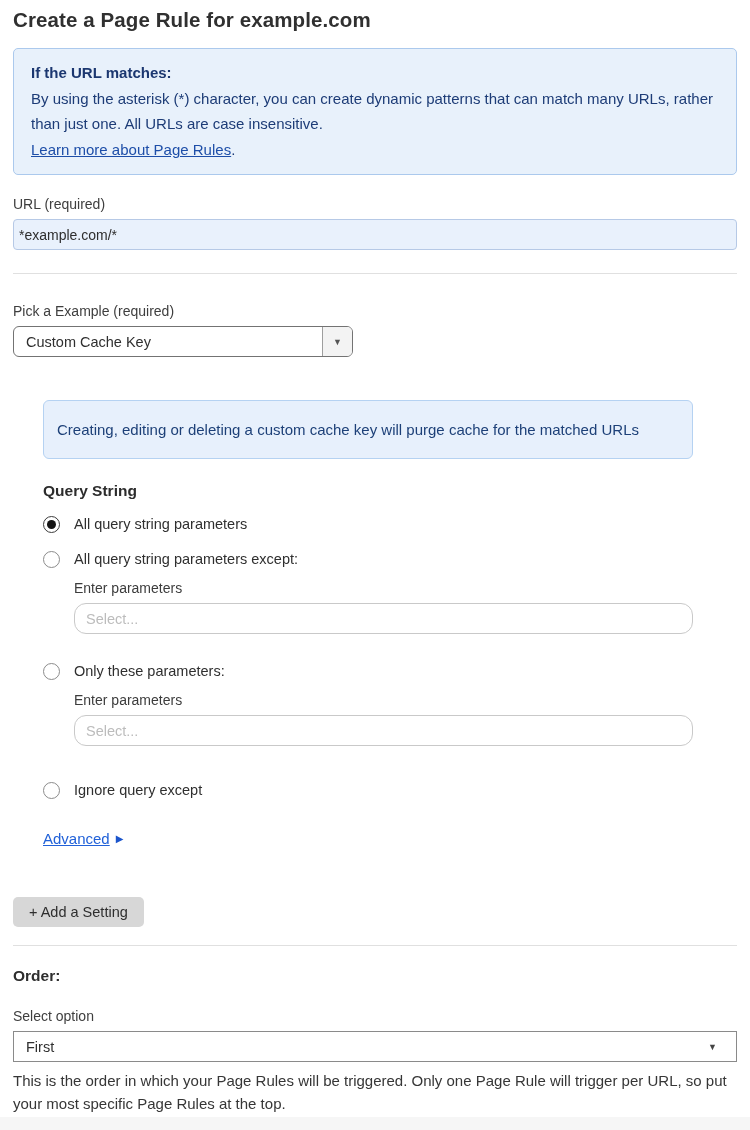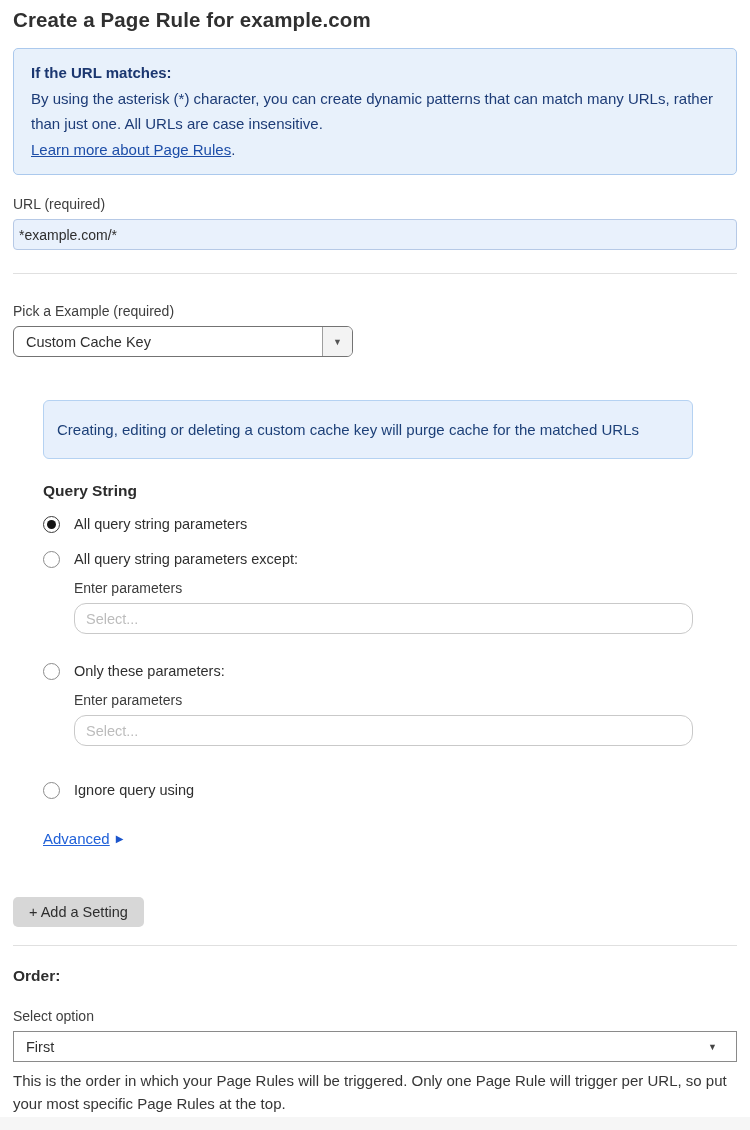--- a/index.html
+++ b/index.html
@@ -276,21 +276,21 @@
     </div>
     <div class="sub-field">
       <div class="sub-label">Enter parameters</div>
       <input class="param-input" type="text" placeholder="Select..." style="">
     </div>
 
     <div class="radio-row gap-lg">
       <span class="radio">
           <span class="dot"></span>
         </span>
-      <span class="radio-label">Ignore query using</span>
+      <span class="radio-label">Ignore query except</span>
     </div>
 
     <a class="advanced">
       <span class="adv-text">Advanced</span>
       <span class="adv-arrow">▶</span>
     </a>
 
   </div>
 
   <button class="btn add-setting">+ Add a Setting</button>

